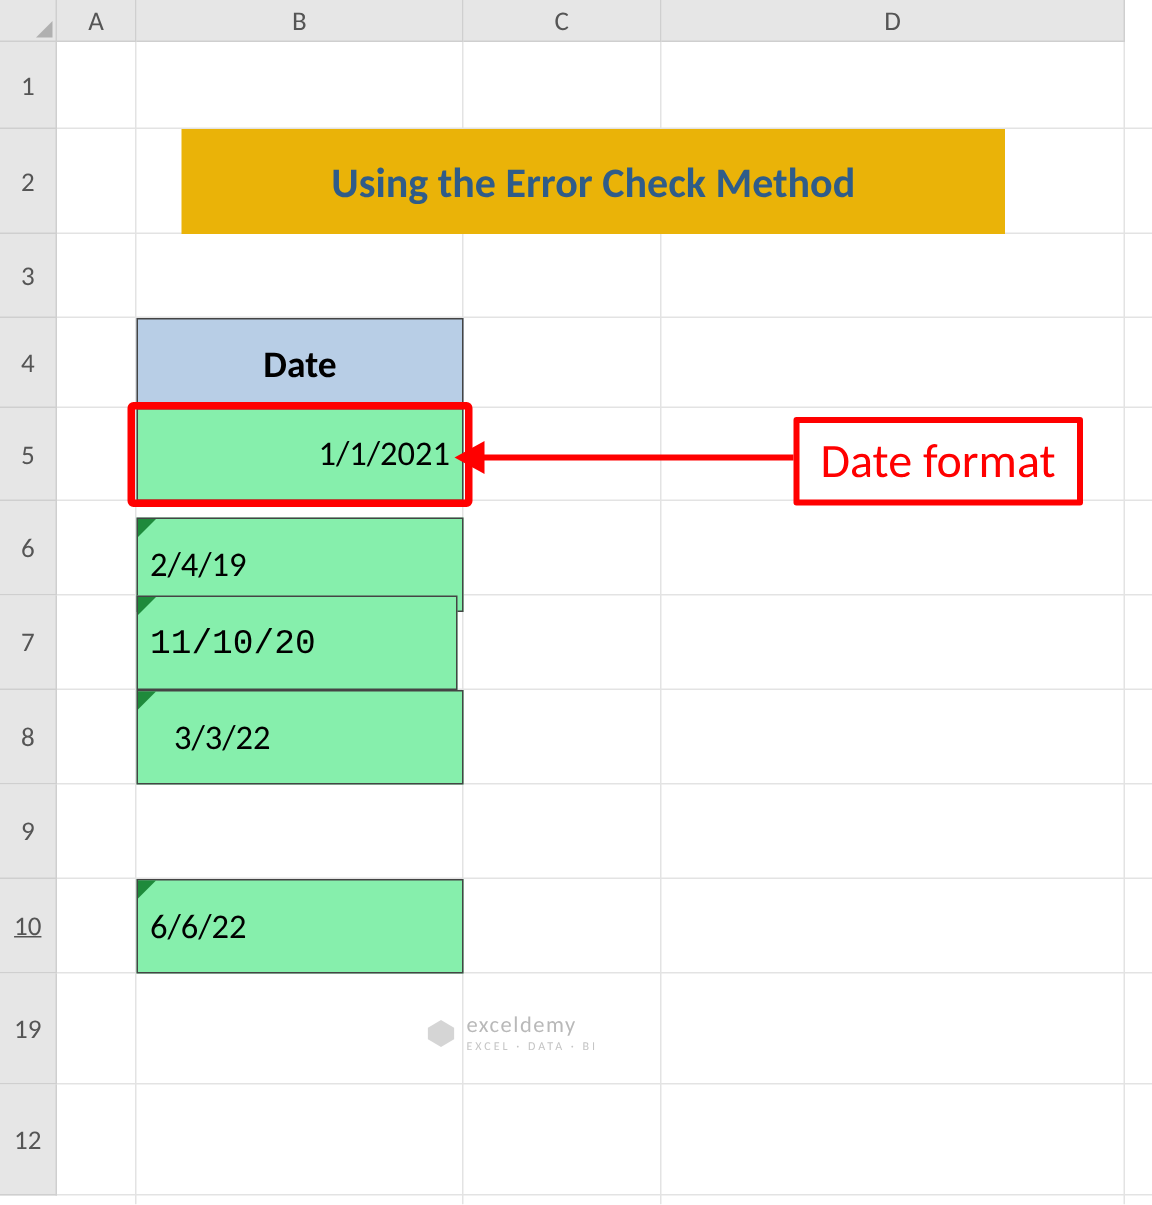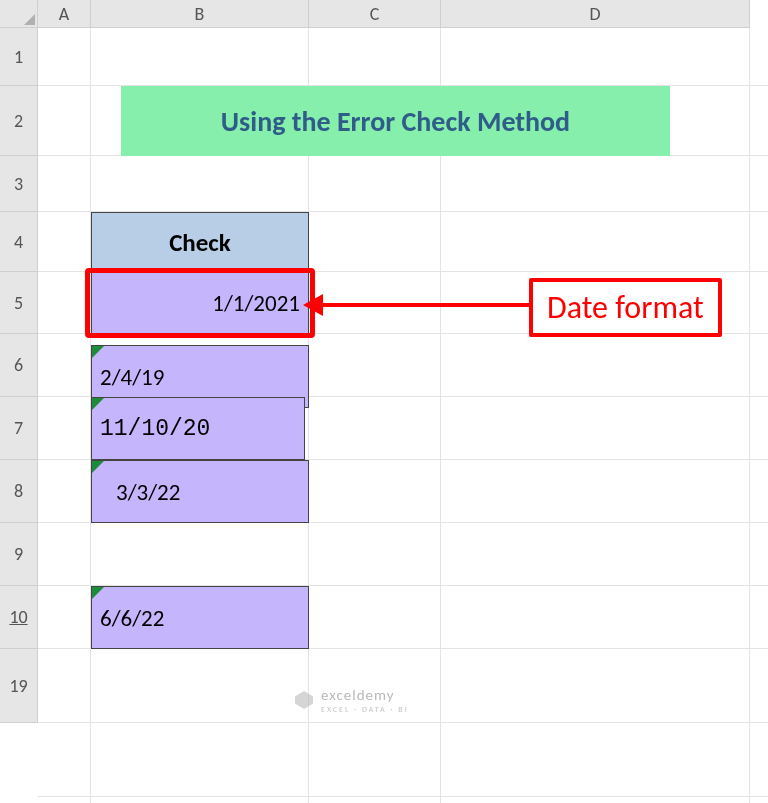--- a/index.html
+++ b/index.html
@@ -72,42 +72,42 @@
     top: 28px; left: 38px;
     width: 730px; height: 775px;
     background: #fff;
   }
   .gridline-v { position: absolute; top:0; bottom:0; width:1px; background:#e3e3e3; }
   .gridline-h { position: absolute; left:0; right:0; height:1px; background:#e3e3e3; }
 
   
   .title-banner {
     position: absolute;
-    background: #86efac;
+    background: #eab308;
     color: #2f5c89;
     font-weight: 700;
     font-size: 28px;
     display: flex;
     align-items: center;
     justify-content: center;
   }
   
   .date-header {
     position: absolute;
     background: #b8cee6;
     border: 1px solid #444;
     font-weight: 700;
     font-size: 25px;
     display: flex;
     align-items: center;
     justify-content: center;
   }
   .date-cell {
     position: absolute;
-    background: #c4b5fd;
+    background: #86efac;
     border: 1px solid #444;
     font-size: 23px;
     display: flex;
     align-items: center;
     padding: 0 8px;
   }
   .date-cell.right { justify-content: flex-end; }
   .date-cell.left { justify-content: flex-start; }
   .err-tri::before {
     content: "";
@@ -188,20 +188,21 @@
       <div class="row-h" style="height: 70px;">2</div>
       <div class="row-h" style="height: 56px;">3</div>
       <div class="row-h" style="height: 60px;">4</div>
       <div class="row-h" style="height: 62px;">5</div>
       <div class="row-h" style="height: 63px;">6</div>
       <div class="row-h" style="height: 63px;">7</div>
       <div class="row-h" style="height: 63px;">8</div>
       <div class="row-h" style="height: 63px;">9</div>
       <div class="row-h" style="height: 63px; text-decoration: underline;">10</div>
       <div class="row-h" style="height: 74px;">19</div>
+      <div class="row-h" style="height: 74px;">12</div>
     </div>
 
   <div class="sheet">
 
   <div class="gridline-v" style="left: 52px;"></div>
       <div class="gridline-v" style="left: 270px;"></div>
       <div class="gridline-v" style="left: 402px;"></div>
       <div class="gridline-v" style="left: 711px;"></div>
       <div class="gridline-h" style="top: 57px;"></div>
       <div class="gridline-h" style="top: 127px;"></div>
@@ -209,28 +210,28 @@
       <div class="gridline-h" style="top: 243px;"></div>
       <div class="gridline-h" style="top: 305px;"></div>
       <div class="gridline-h" style="top: 368px;"></div>
       <div class="gridline-h" style="top: 431px;"></div>
       <div class="gridline-h" style="top: 494px;"></div>
       <div class="gridline-h" style="top: 557px;"></div>
       <div class="gridline-h" style="top: 620px;"></div>
       <div class="gridline-h" style="top: 694px;"></div>
       <div class="gridline-h" style="top: 768px;"></div>
       <div class="title-banner" style="left: 83px; top: 58px; width: 549px; height: 70px;">Using the Error Check Method</div>
-      <div class="date-header" style="left: 53px; top: 184px; width: 218px; height: 60px;">Check</div>
+      <div class="date-header" style="left: 53px; top: 184px; width: 218px; height: 60px;">Date</div>
       <div class="date-cell right" style="left: 53px; top: 244px; width: 218px; height: 62px;">1/1/2021</div>
       <div class="date-cell left err-tri" style="left: 53px; top: 306px; width: 218px; height: 63px; margin-top: 11px;">2/4/19</div>
       <div class="date-cell left err-tri" style="left: 53px; top: 369px; width: 214px; height: 63px; font-family: Liberation Mono, monospace;">11/10/20</div>
       <div class="date-cell left err-tri" style="left: 53px; top: 432px; width: 218px; height: 63px; padding-left: 24px;">3/3/22</div>
       <div class="date-cell left err-tri" style="left: 53px; top: 558px; width: 218px; height: 63px;">6/6/22</div>
       <div class="red-box" style="left: 47px; top: 240px; width: 230px; height: 70px;"></div>
       <div class="callout" style="left: 491px; top: 250px;">Date format</div>
       <div class="arrow-line" style="left: 283px; top: 275px; width: 208px;"></div>
       <div class="arrow-head" style="left: 265px; top: 266px;"></div>
-      <div class="watermark" style="left: 257px; top: 647px; margin-top: 11px;">
+      <div class="watermark" style="left: 247px; top: 647px;">
         <div class="logo"></div>
         <div><span>exceldemy</span><span class="sub">EXCEL · DATA · BI</span></div>
       </div>
     </div>
 </div>
 
 </body></html>

